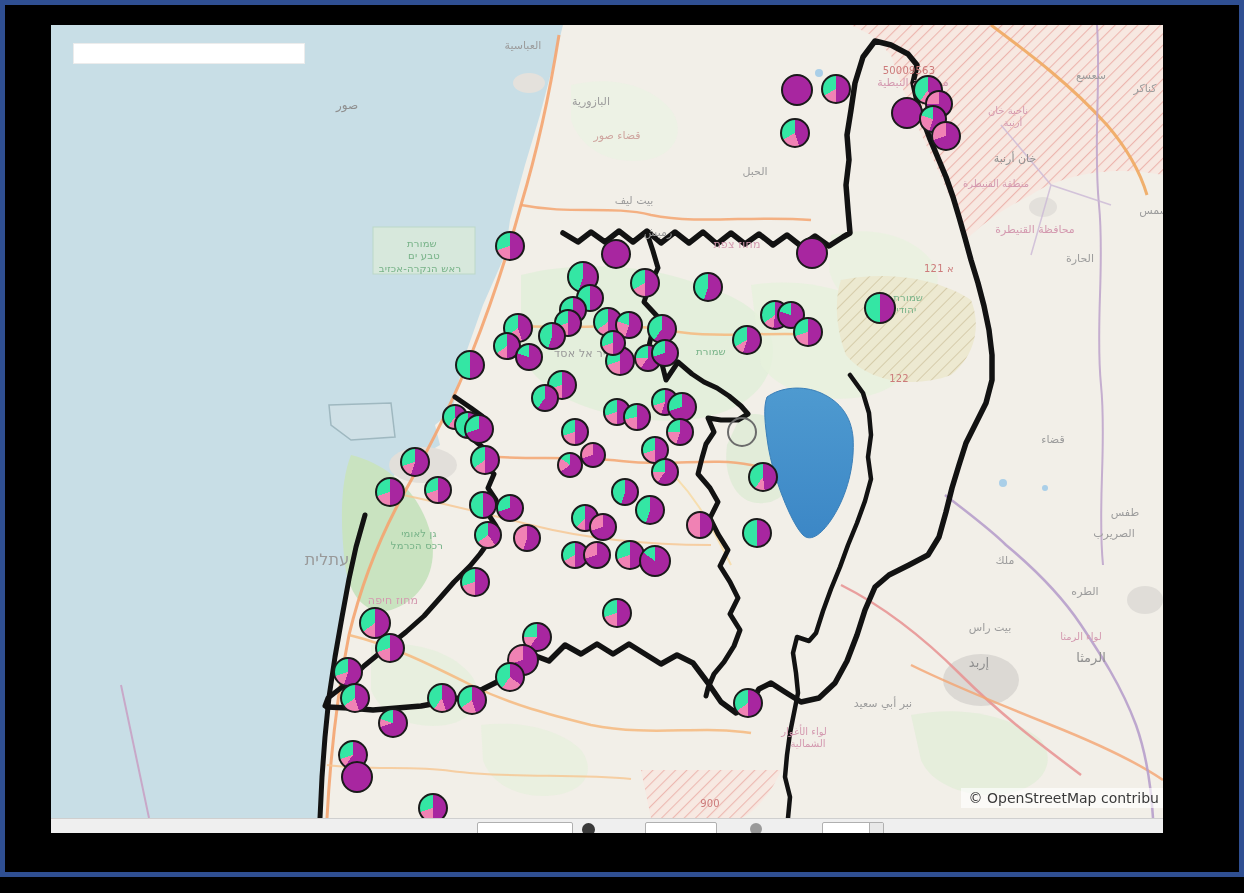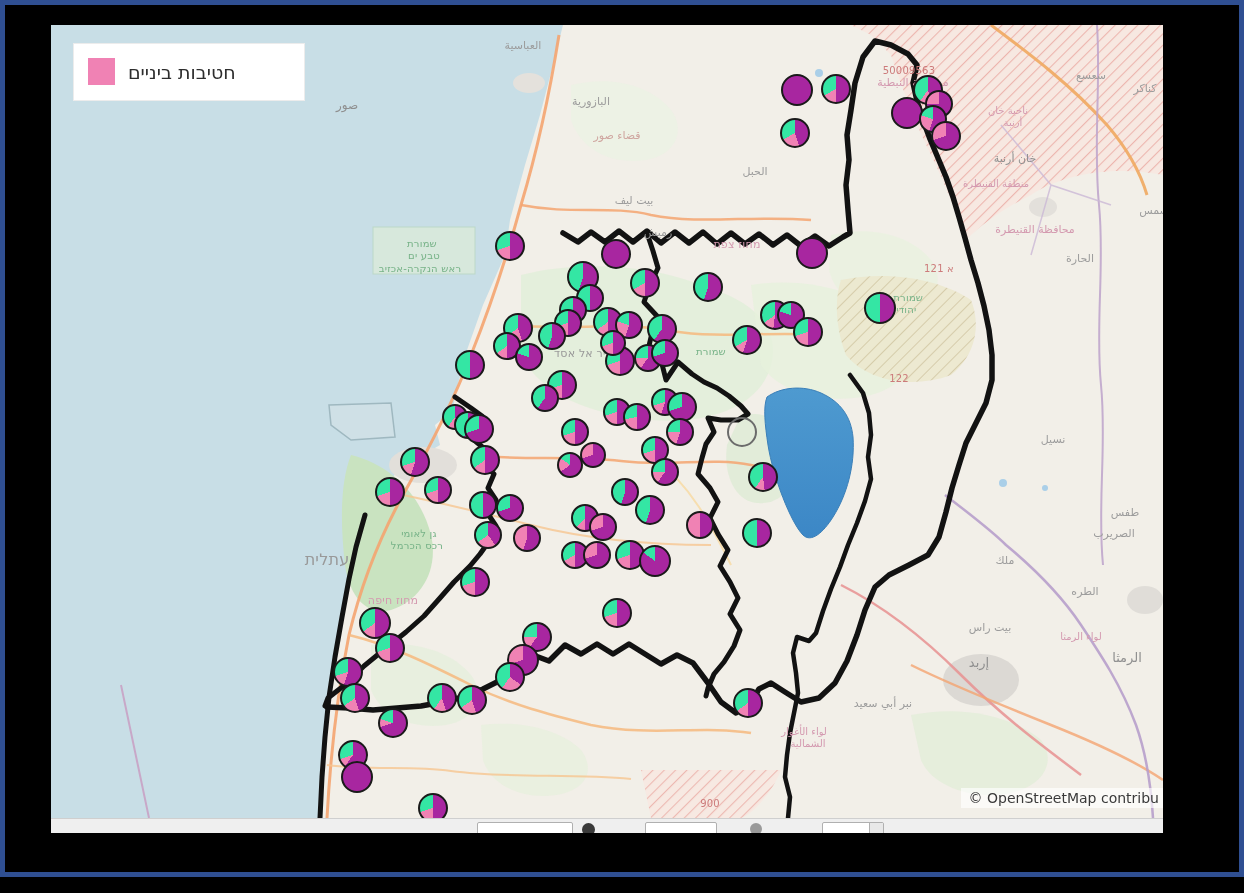--- a/index.html
+++ b/index.html
@@ -113,24 +113,20 @@
           439,515 429,529 419,541 403,557 389,573 373,591 355,607 335,623 313,641 295,659 277,673 274,681" stroke-width="5"></path>
         <path d="M596,208 L602,226 607,243 599,260 593,277 606,291 601,308 597,325 611,339 615,355 627,337 641,349
           653,357 666,363 678,371 690,381 697,389 687,395 670,395 657,393 663,407 655,419 651,433 647,449 659,463
           667,477 659,493 667,509 677,525 669,541 679,557 687,573 679,589 689,605 683,621 673,637 663,649 657,663 655,671" stroke-width="5"></path>
         <path d="M799,350 L812,368 818,388 820,410 817,432 820,454 814,476 806,498 797,520 789,542 780,564 772,586
           765,608 758,616 746,612 742,628 745,648 747,668 743,688 739,708 736,730 734,752 739,772 737,793" stroke-width="4.5"></path>
       </g>
     </svg>
 
     <div id="legend">
-        <div class="legend-row">
-          <span class="legend-swatch" style="background: rgb(240, 130, 180);"></span>
-          <span class="legend-label">חטיבות ביניים</span>
-        </div>
       </div>
 
     <div id="attribution">© OpenStreetMap contribu</div>
   <div class="pie" style="left: 730px; top: 49px; width: 32px; height: 32px; background: rgb(168, 38, 160);"></div>
       <div class="pie" style="left: 770px; top: 49px; width: 30px; height: 30px; background: conic-gradient(rgb(168, 38, 160) 0deg, rgb(168, 38, 160) 50%, rgb(240, 130, 180) 50%, rgb(240, 130, 180) 67%, rgb(52, 230, 164) 67%, rgb(52, 230, 164) 100%);"></div>
       <div class="pie" style="left: 862px; top: 50px; width: 30px; height: 30px; background: conic-gradient(rgb(168, 38, 160) 0deg, rgb(168, 38, 160) 45%, rgb(240, 130, 180) 45%, rgb(240, 130, 180) 60%, rgb(52, 230, 164) 60%, rgb(52, 230, 164) 100%);"></div>
       <div class="pie" style="left: 874px; top: 65px; width: 28px; height: 28px; background: conic-gradient(rgb(168, 38, 160) 0deg, rgb(168, 38, 160) 75%, rgb(240, 130, 180) 75%, rgb(240, 130, 180) 100%, rgb(52, 230, 164) 100%, rgb(52, 230, 164) 100%);"></div>
       <div class="pie" style="left: 840px; top: 72px; width: 32px; height: 32px; background: rgb(168, 38, 160);"></div>
       <div class="pie" style="left: 868px; top: 80px; width: 28px; height: 28px; background: conic-gradient(rgb(168, 38, 160) 0deg, rgb(168, 38, 160) 55%, rgb(240, 130, 180) 55%, rgb(240, 130, 180) 80%, rgb(52, 230, 164) 80%, rgb(52, 230, 164) 100%);"></div>
       <div class="pie" style="left: 880px; top: 96px; width: 30px; height: 30px; background: conic-gradient(rgb(168, 38, 160) 0deg, rgb(168, 38, 160) 70%, rgb(240, 130, 180) 70%, rgb(240, 130, 180) 100%, rgb(52, 230, 164) 100%, rgb(52, 230, 164) 100%);"></div>
@@ -238,27 +234,27 @@
       <div class="map-label" style="left: 369px; top: 243px; color: rgb(118, 178, 135); font-size: 10px;">ראש הנקרה-אכזיב</div>
       <div class="map-label" style="left: 660px; top: 326px; color: rgb(118, 178, 135); font-size: 10px;">שמורת</div>
       <div class="map-label" style="left: 846px; top: 272px; color: rgb(118, 178, 135); font-size: 10px;">שמורת טבע</div>
       <div class="map-label" style="left: 852px; top: 284px; color: rgb(118, 178, 135); font-size: 10px;">יהודיה</div>
       <div class="map-label" style="left: 532px; top: 328px; color: rgb(153, 153, 153); font-size: 11px;">דיר אל אסד</div>
       <div class="map-label" style="left: 368px; top: 508px; color: rgb(118, 178, 135); font-size: 10px;">גן לאומי</div>
       <div class="map-label" style="left: 366px; top: 520px; color: rgb(118, 178, 135); font-size: 10px;">רכס הכרמל</div>
       <div class="map-label" style="left: 276px; top: 534px; color: rgb(153, 153, 153); font-size: 16px;">עתלית</div>
       <div class="map-label" style="left: 342px; top: 575px; color: rgb(212, 154, 176); font-size: 11px;">מחוז חיפה</div>
       <div class="map-label" style="left: 954px; top: 535px; color: rgb(156, 156, 156); font-size: 11px;">ملك</div>
-      <div class="map-label" style="left: 1002px; top: 414px; color: rgb(156, 156, 156); font-size: 11px;">نسيل</div>
+      <div class="map-label" style="left: 1002px; top: 414px; color: rgb(156, 156, 156); font-size: 11px;">قضاء</div>
       <div class="map-label" style="left: 1074px; top: 487px; color: rgb(156, 156, 156); font-size: 11px;">طفس</div>
       <div class="map-label" style="left: 1063px; top: 508px; color: rgb(156, 156, 156); font-size: 11px;">الصريرب</div>
       <div class="map-label" style="left: 1034px; top: 566px; color: rgb(156, 156, 156); font-size: 11px;">الطره</div>
       <div class="map-label" style="left: 939px; top: 602px; color: rgb(156, 156, 156); font-size: 11px;">بيت راس</div>
       <div class="map-label" style="left: 1030px; top: 611px; color: rgb(212, 154, 176); font-size: 10px;">لواء الرمثا</div>
-      <div class="map-label" style="left: 1040px; top: 632px; color: rgb(143, 143, 143); font-size: 13px; margin-left: 36px;">الرمثا</div>
+      <div class="map-label" style="left: 1040px; top: 632px; color: rgb(143, 143, 143); font-size: 13px;">الرمثا</div>
       <div class="map-label" style="left: 928px; top: 637px; color: rgb(143, 143, 143); font-size: 13px;">إربد</div>
       <div class="map-label" style="left: 832px; top: 678px; color: rgb(156, 156, 156); font-size: 11px;">نبر أبي سعيد</div>
       <div class="map-label" style="left: 753px; top: 706px; color: rgb(212, 154, 176); font-size: 10px;">لواء الأغوار</div>
       <div class="map-label" style="left: 757px; top: 718px; color: rgb(212, 154, 176); font-size: 10px;">الشمالية</div>
       <div class="map-label" style="left: 659px; top: 778px; color: rgb(204, 122, 122); font-size: 10px;">900</div>
     </div>
 
   <div id="toolbar-strip">
       <div class="tb-input" style="left: 426px; width: 96px;"></div>
       <div class="tb-input" style="left: 594px; width: 72px;"></div>

